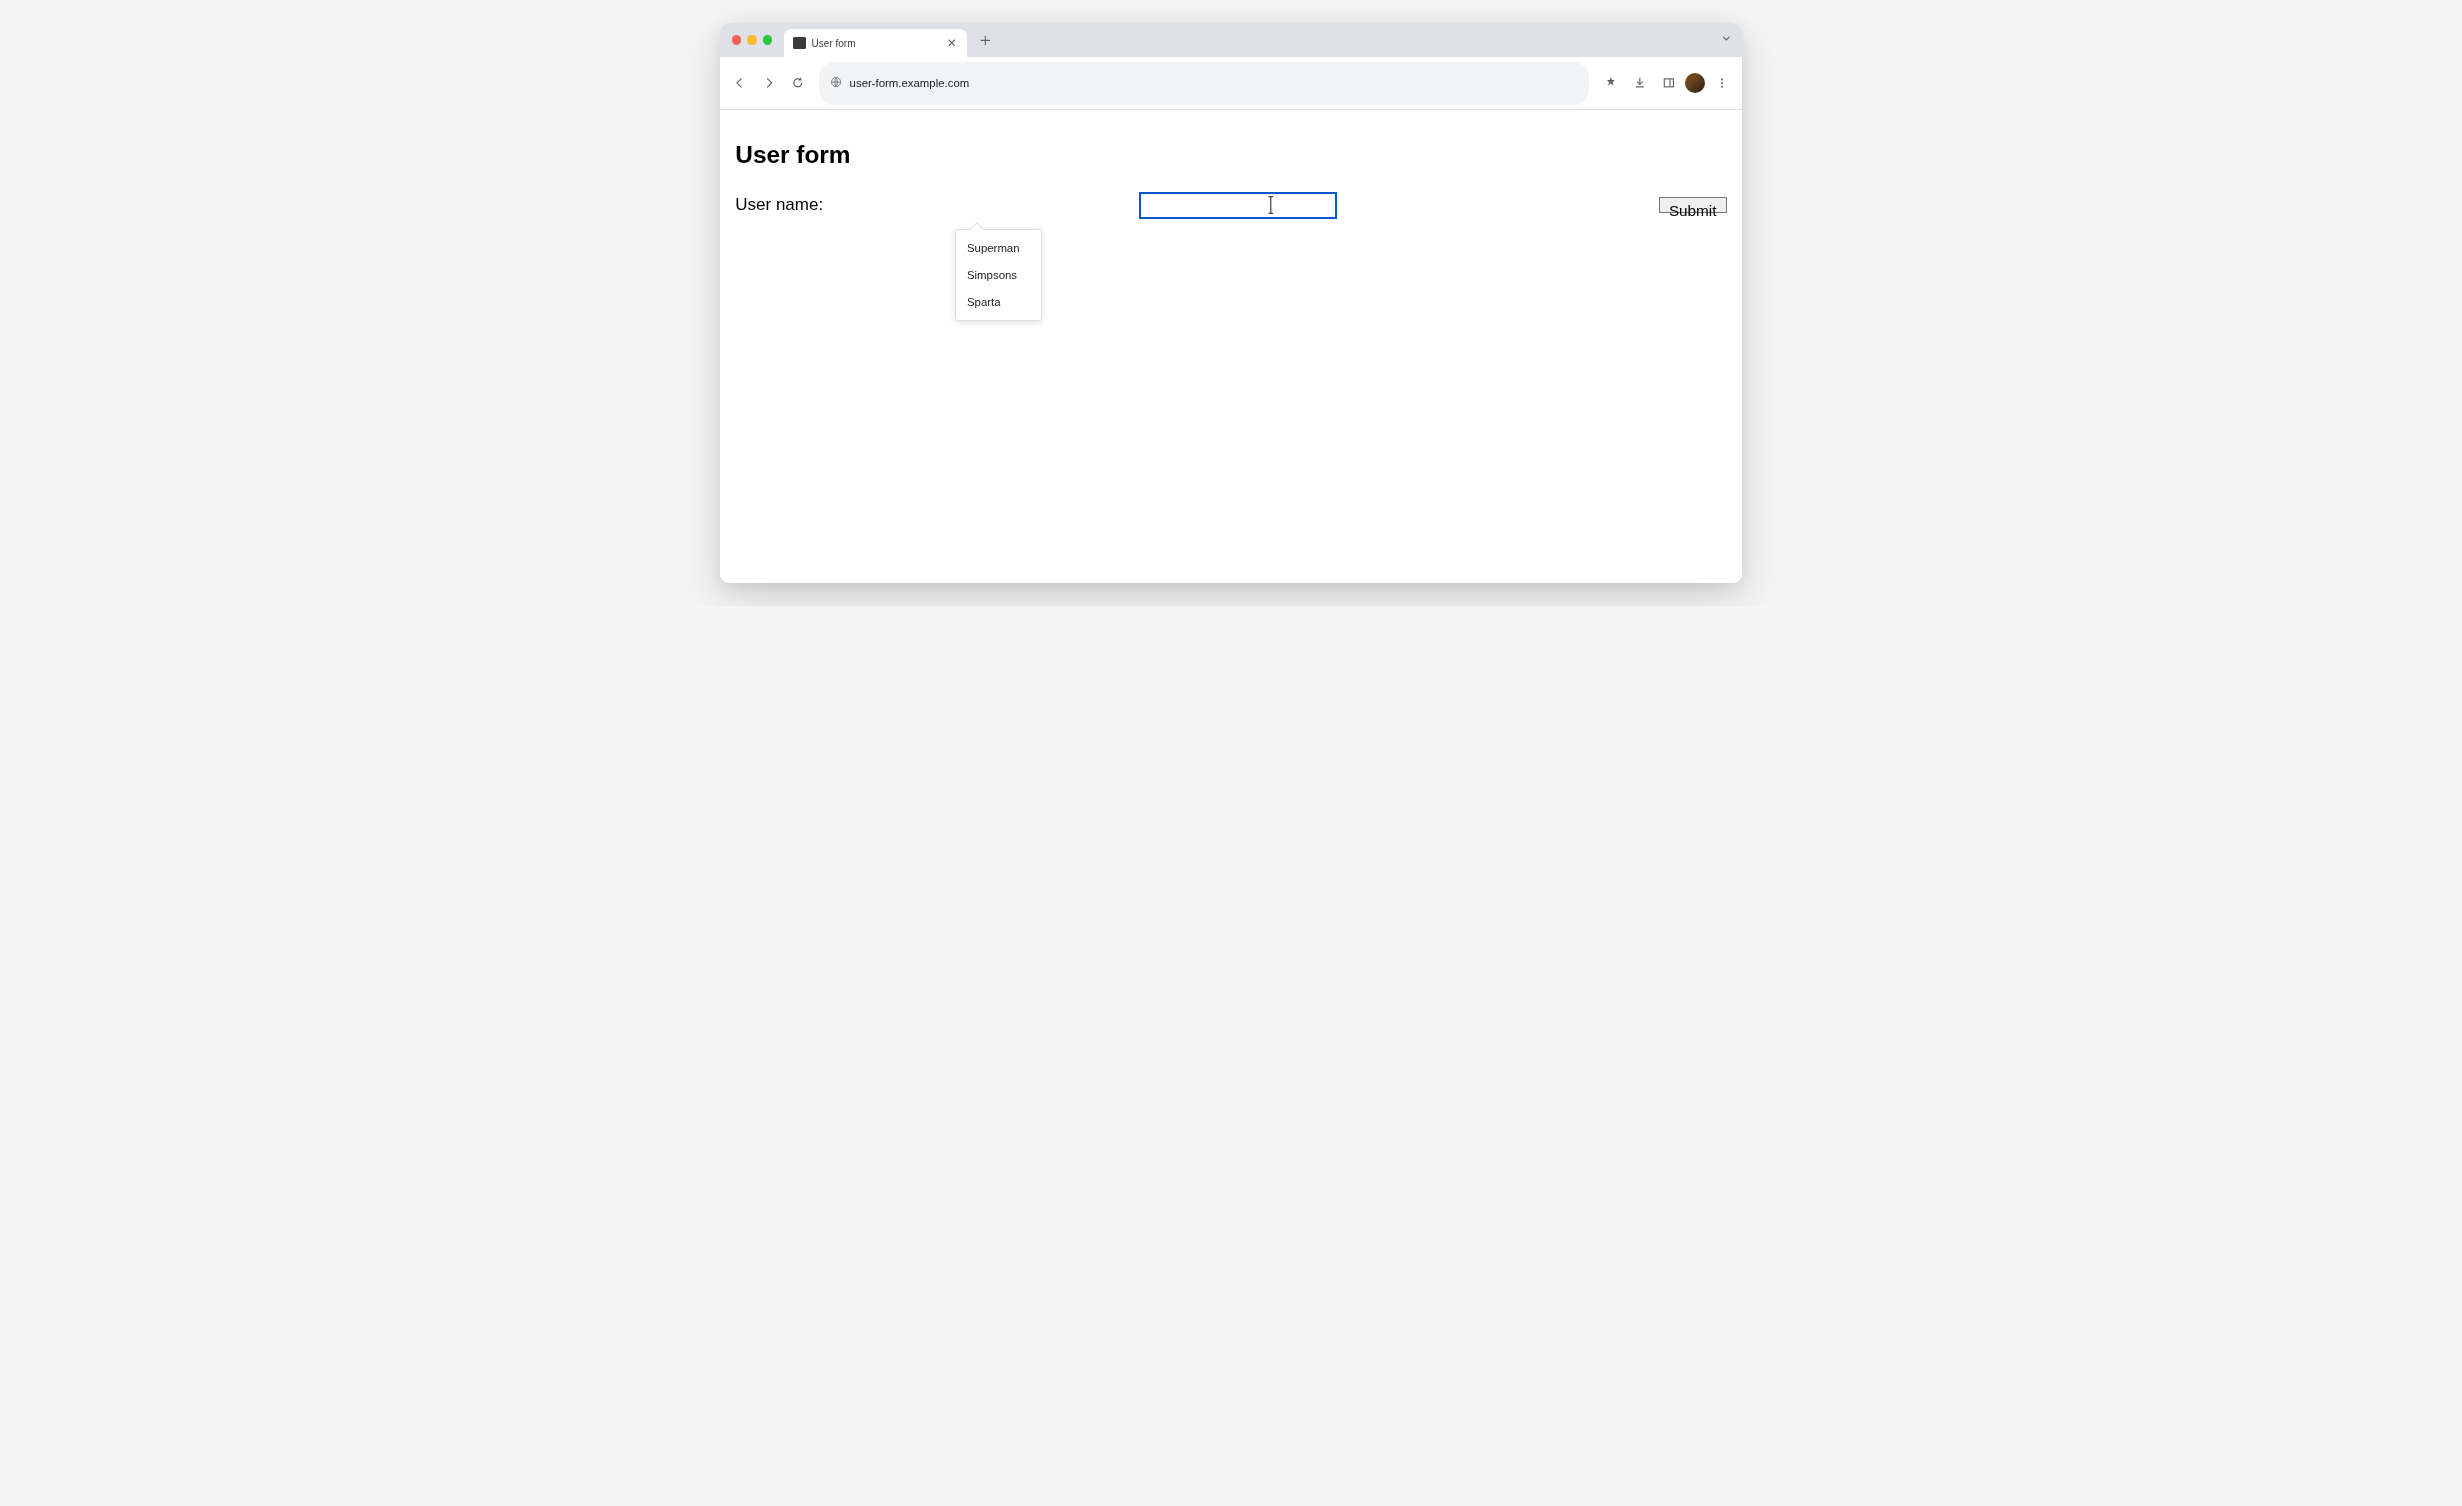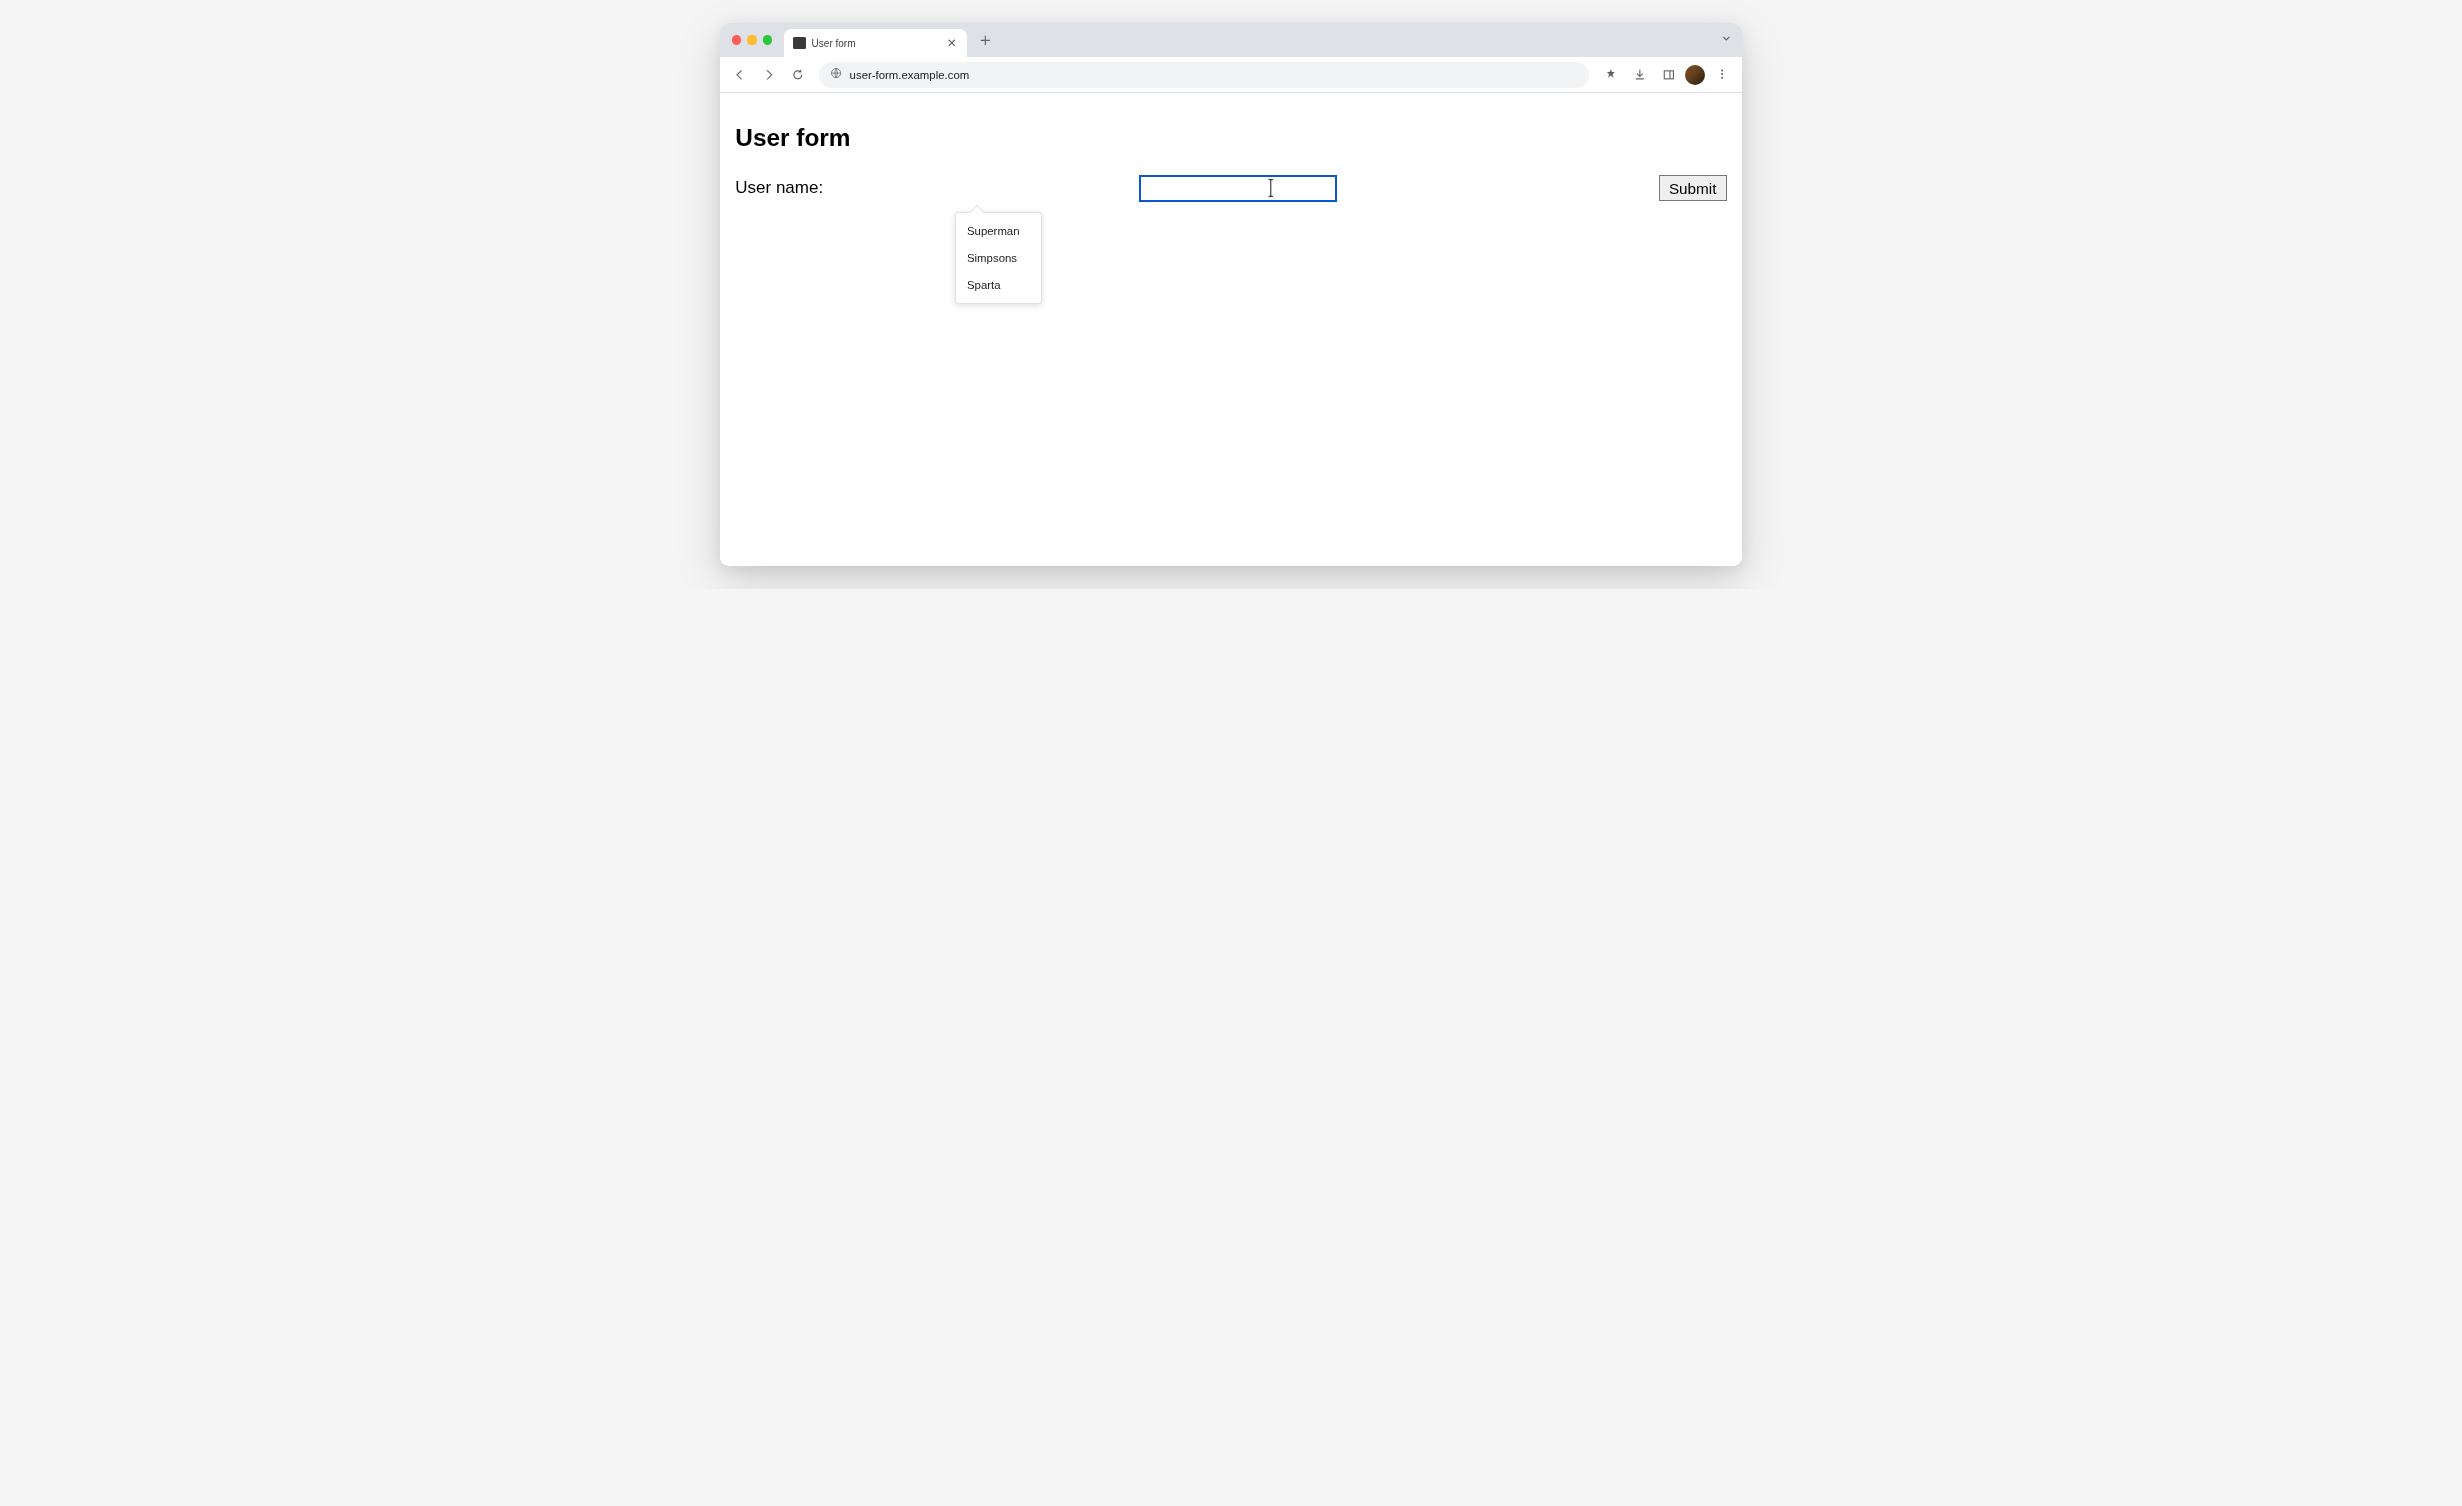--- a/index.html
+++ b/index.html
@@ -112,21 +112,21 @@
       border-radius: 50%;
     }
     .nav-btn svg {
       width: 13.7px;
       height: 13.7px;
     }
     .address-bar {
       flex: 1;
       background: #f1f3f4;
       border-radius: 15.3px;
-      height: 26px;
+      height: 43px;
       display: flex;
       align-items: center;
       padding: 0 10.7px;
       gap: 7.6px;
       margin: 0 4.6px;
     }
     .address-bar .globe {
       color: #5f6368;
       flex-shrink: 0;
     }
@@ -190,21 +190,21 @@
       height: 27.5px;
       font-family: Arial, sans-serif;
     }
     .submit-btn {
       background: #efefef;
       border: 0.8px solid #767676;
       padding: 3.1px 9.2px;
       font-size: 15.3px;
       font-family: Arial, sans-serif;
       cursor: pointer;
-      height: 26px;
+      height: 16px;
       margin-left: 5px;
     }
     .autocomplete-dropdown {
       position: absolute;
       top: 37px;
       left: 220px;
       background: white;
       border: 0.8px solid #e0e0e0;
       border-radius: 3.1px;
       box-shadow: 0 1.5px 6.1px rgba(0,0,0,0.12);

